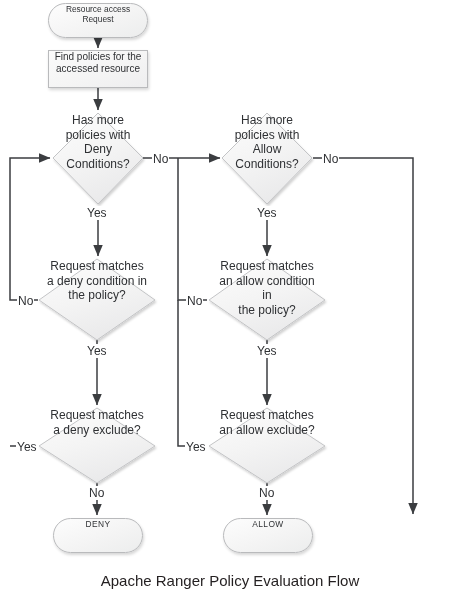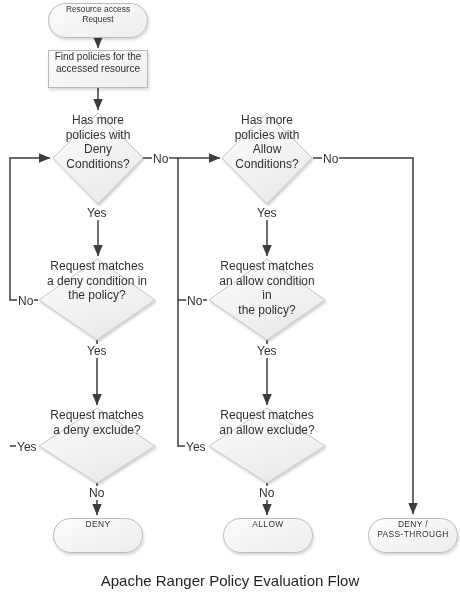--- a/index.html
+++ b/index.html
@@ -191,24 +191,20 @@
   </div>
 
   <div class="node terminal caps" style="left:53px; top:518px; width:90px; height:35px;">
     <span class="label">DENY</span>
   </div>
 
   <div class="node terminal caps" style="left:223px; top:518px; width:90px; height:35px;">
     <span class="label">ALLOW</span>
   </div>
 
-  <div class="node terminal caps" style="left:368px; top:518px; width:90px; height:35px;">
-    <span class="label">DENY /
-PASS-THROUGH</span>
-  </div>
 
   <div class="edge-label" style="left:152px; top:152px;">No</div>
   <div class="edge-label" style="left:86px; top:206px;">Yes</div>
   <div class="edge-label" style="left:17px; top:294px;">No</div>
   <div class="edge-label" style="left:86px; top:344px;">Yes</div>
   <div class="edge-label" style="left:16px; top:440px;">Yes</div>
   <div class="edge-label" style="left:88px; top:486px;">No</div>
 
   <div class="edge-label" style="left:322px; top:152px;">No</div>
   <div class="edge-label" style="left:256px; top:206px;">Yes</div>

